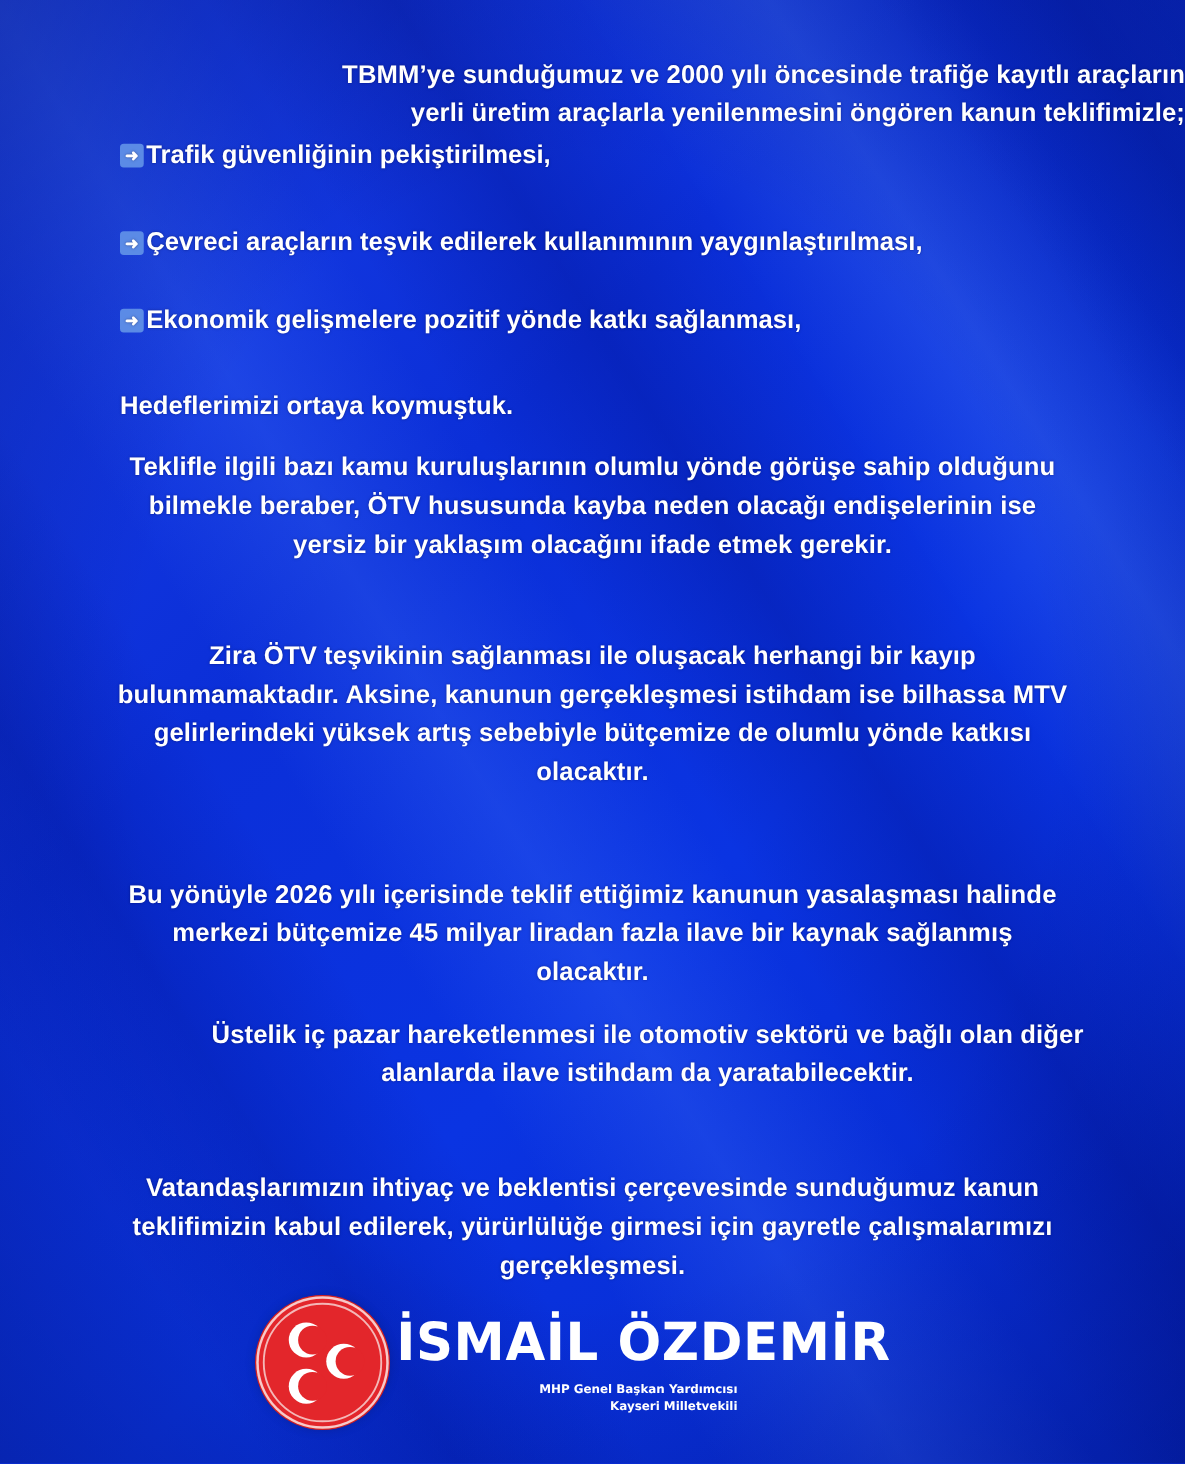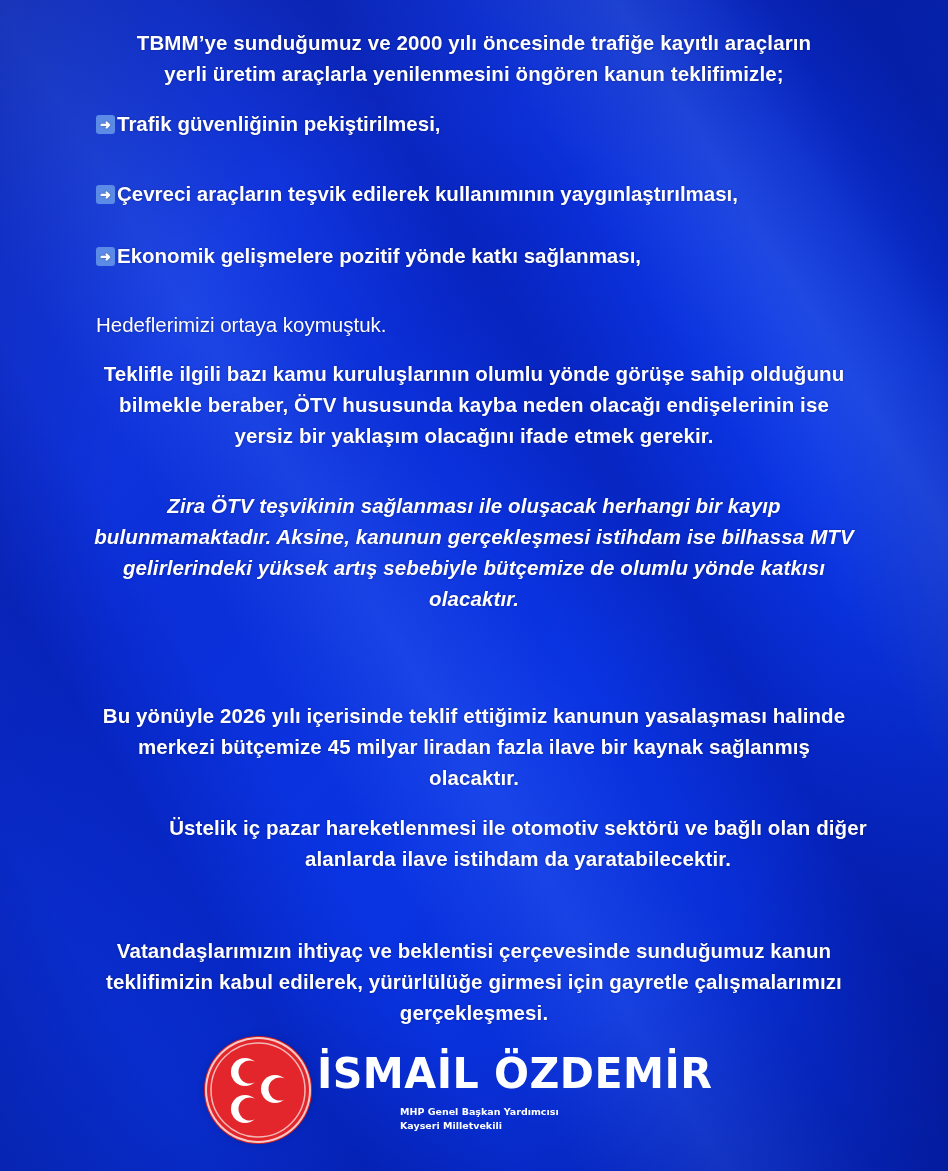--- a/index.html
+++ b/index.html
@@ -38,59 +38,59 @@
     position:absolute; left:96px; font-size:20.5px; font-weight:bold; line-height:28px;
     white-space:nowrap; display:flex; align-items:center;
     text-shadow: 0 0 2px rgba(0,0,60,0.5);
   }
   .arrow-box {
     display:inline-flex; align-items:center; justify-content:center;
     width:19px; height:19px; border-radius:3px; background:#5b8be6;
     margin-right:2px; color:#fff; font-size:13px; line-height:19px;
   }
   .left-p {
-    position:absolute; left:96px; font-size:20.5px; font-weight:normal; line-height:28px;
+    position:absolute; left:96px; font-size:20.5px; font-weight:bold; line-height:28px;
     white-space:nowrap; text-shadow: 0 0 2px rgba(0,0,60,0.5);
   }
 
   .logo {
     position:absolute; left:207px; top:1039px; width:102px; height:102px;
     border-radius:50%; background:#e3262b;
     box-shadow: 0 0 0 2px #f7c9c9, 0 0 0 3px #d62020, 0 0 10px rgba(0,0,0,0.3);
   }
   .logo svg { width:102px; height:102px; display:block; }
 
   .name {
     position:absolute; left:313px; top:1052px; width:392px;
     font-family:"DejaVu Sans", sans-serif; font-weight:bold;
     font-size:42px; line-height:44px; color:#fff; letter-spacing:0.5px;
     white-space:nowrap; text-align:center;
     transform:scaleX(0.98);
   }
   .subtitle {
-    position:absolute; left:400px; width:190px; text-align:left;
+    position:absolute; left:400px; width:190px; text-align:right;
     font-family:"DejaVu Sans", sans-serif; font-weight:bold;
     font-size:9.5px; color:#fff; line-height:14px; white-space:nowrap;
   }
 </style>
 </head>
 <body>
 
 <div class="bg">
   <div class="stripe s1"></div>
   <div class="stripe s2"></div>
   <div class="stripe s3"></div>
   <div class="stripe s4"></div>
   <div class="stripe s5"></div>
   <div class="vignette"></div>
 </div>
 
 <div class="content">
 
-  <div class="p" style="top:27px;">
+  <div class="p" style="top:44px;text-align:right;">
     <span class="line">TBMM’ye sunduğumuz ve 2000 yılı öncesinde trafiğe kayıtlı araçların</span>
     <span class="line">yerli üretim araçlarla yenilenmesini öngören kanun teklifimizle;</span>
   </div>
 
   <div class="bullet" style="top:110px;">
     <span class="arrow-box">➜</span>
     <span>Trafik güvenliğinin pekiştirilmesi,</span>
   </div>
   <div class="bullet" style="top:180px;">
     <span class="arrow-box">➜</span>
@@ -102,21 +102,21 @@
   </div>
 
   <div class="left-p" style="top:311px;">Hedeflerimizi ortaya koymuştuk.</div>
 
   <div class="p" style="top:358px;">
     <span class="line">Teklifle ilgili bazı kamu kuruluşlarının olumlu yönde görüşe sahip olduğunu</span>
     <span class="line">bilmekle beraber, ÖTV hususunda kayba neden olacağı endişelerinin ise</span>
     <span class="line">yersiz bir yaklaşım olacağını ifade etmek gerekir.</span>
   </div>
 
-  <div class="p" style="top:490px;font-style:italic;">
+  <div class="p" style="top:509px;">
     <span class="line">Zira ÖTV teşvikinin sağlanması ile oluşacak herhangi bir kayıp</span>
     <span class="line">bulunmamaktadır. Aksine, kanunun gerçekleşmesi istihdam ise bilhassa MTV</span>
     <span class="line">gelirlerindeki yüksek artış sebebiyle bütçemize de olumlu yönde katkısı</span>
     <span class="line">olacaktır.</span>
   </div>
 
   <div class="p" style="top:700px;">
     <span class="line">Bu yönüyle 2026 yılı içerisinde teklif ettiğimiz kanunun yasalaşması halinde</span>
     <span class="line">merkezi bütçemize 45 milyar liradan fazla ilave bir kaynak sağlanmış</span>
     <span class="line">olacaktır.</span>

